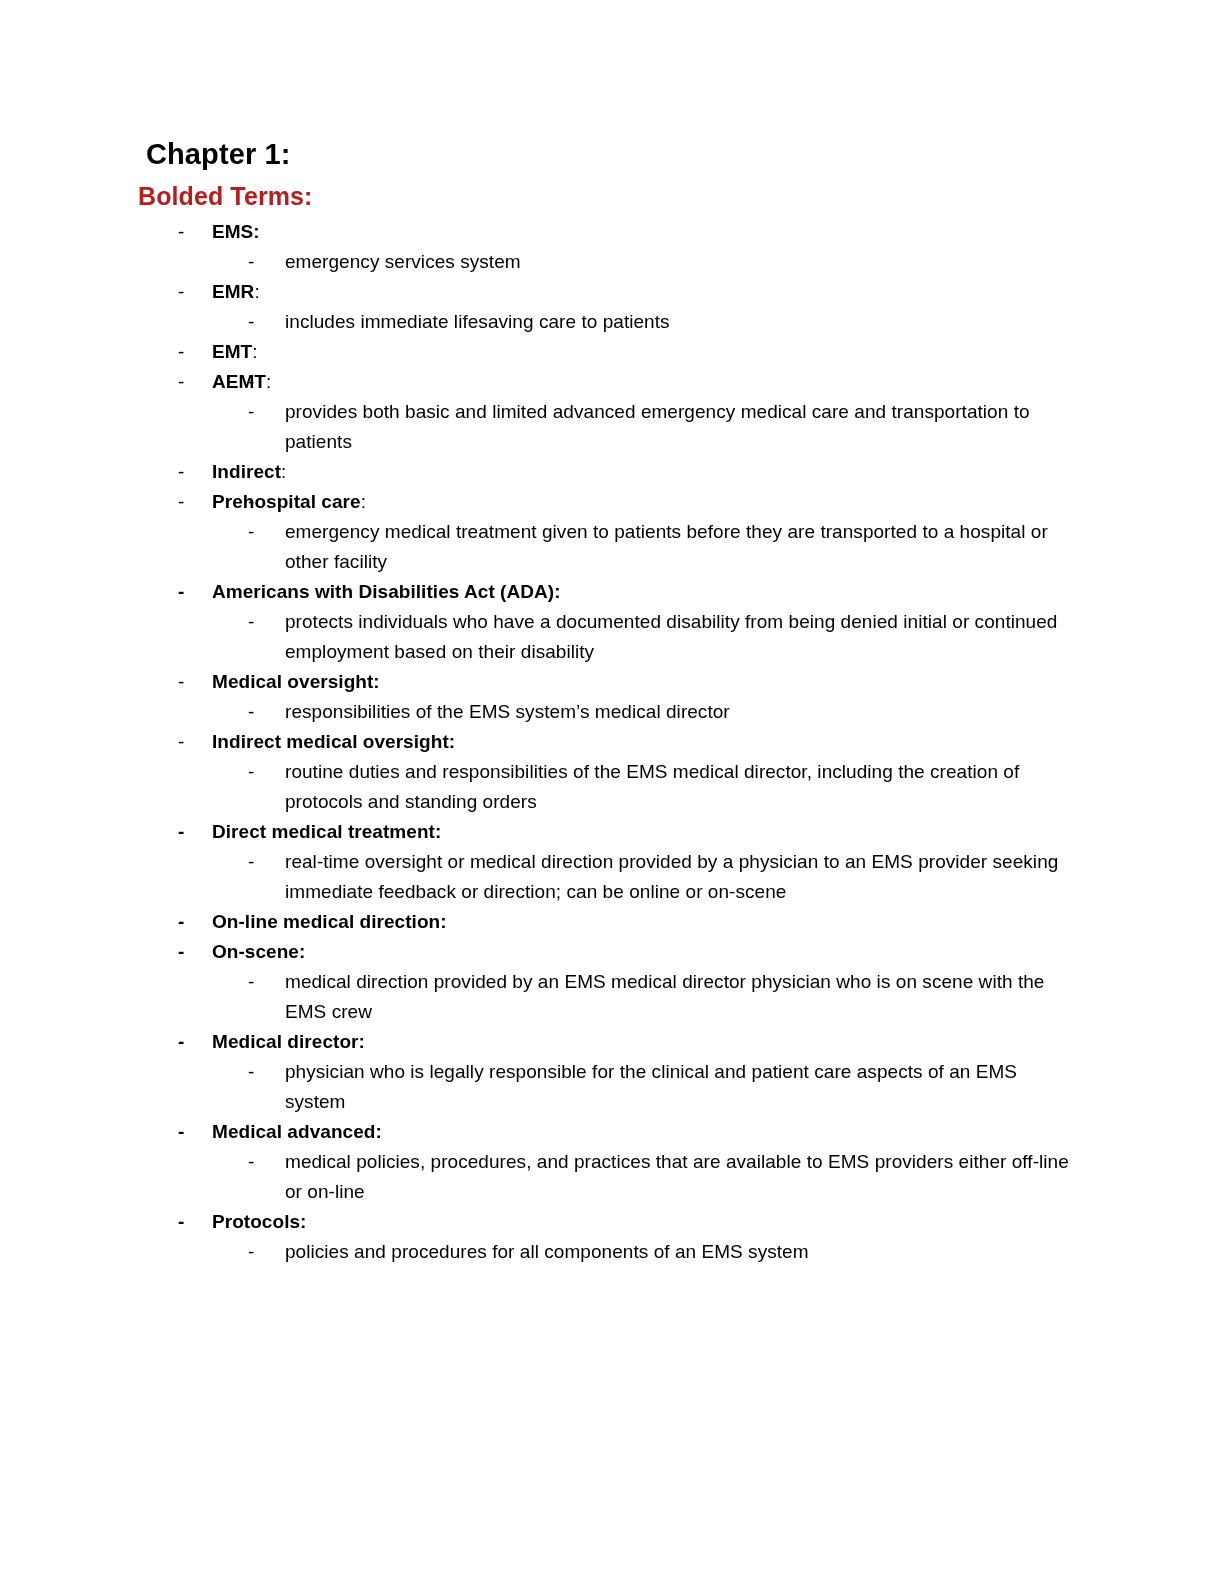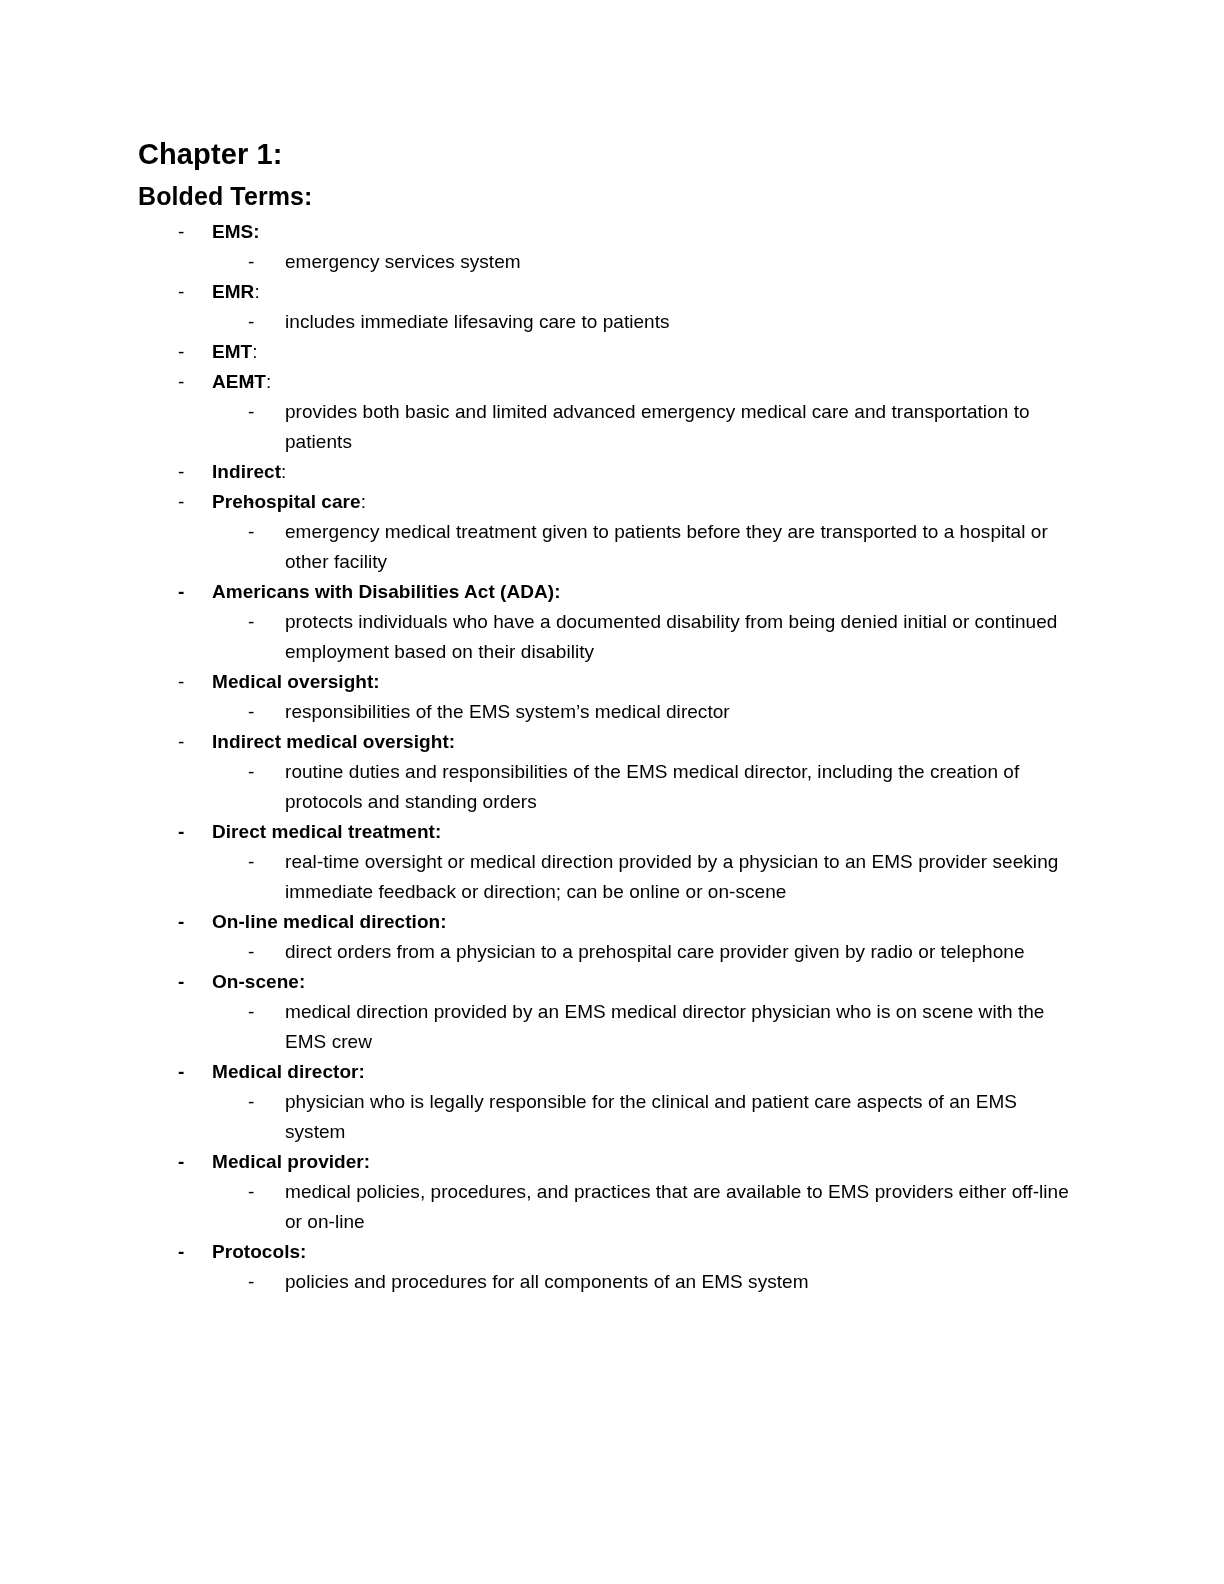--- a/index.html
+++ b/index.html
@@ -21,21 +21,21 @@
     height: 1584px;
     background: #ffffff;
     box-sizing: border-box;
     padding: 137px 150px 0 138px;
   }
   .doc-title {
     font-size: 29px;
     font-weight: bold;
     line-height: 34px;
     color: #000000;
-    margin: 0 0 10px 0;
+    margin: 0 0 10px 8px;
     letter-spacing: 0.1px;
   }
   .section-heading {
     font-size: 25px;
     font-weight: bold;
     line-height: 30px;
     margin: 0 0 6px 0;
     letter-spacing: 0.1px;
   }
   ul.outline {
@@ -101,21 +101,21 @@
     line-height: 30px;
   }
 </style>
 </head>
 <body>
 
 <div class="page">
 
   <h1 class="doc-title">Chapter 1:</h1>
 
-  <h2 class="section-heading" style="color: #000000;">Bolded Terms:</h2>
+  <h2 class="section-heading" style="color: #b91c1c;">Bolded Terms:</h2>
 
   <ul class="outline" id="terms-outline">
       <li class="term-item">
         <div class="term-line thin-dash"><span class="dash">-</span><span>EMS</span><span>:</span></div>
         <ul class="def-list">
           <li class="def-item">
             <div class="def-line"><span class="dash">-</span><span>emergency services system</span></div>
           </li>
         </ul>
       </li>
@@ -188,42 +188,42 @@
         <ul class="def-list">
           <li class="def-item">
             <div class="def-line"><span class="dash">-</span><span>real-time oversight or medical direction provided by a physician to an EMS provider seeking immediate feedback or direction; can be online or on-scene</span></div>
           </li>
         </ul>
       </li>
       <li class="term-item">
         <div class="term-line"><span class="dash">-</span><span>On-line medical direction</span><span>:</span></div>
         <ul class="def-list">
           <li class="def-item">
-            <div class="def-line"><span class="dash">-</span><span>direct orders from a physician to a prehospital care provider given by radio or telephone</span></div>
+            <div class="def-line"><span class="dash">-</span></div>
           </li>
         </ul>
       </li>
       <li class="term-item">
         <div class="term-line"><span class="dash">-</span><span>On-scene</span><span>:</span></div>
         <ul class="def-list">
           <li class="def-item">
             <div class="def-line"><span class="dash">-</span><span>medical direction provided by an EMS medical director physician who is on scene with the EMS crew</span></div>
           </li>
         </ul>
       </li>
       <li class="term-item">
         <div class="term-line"><span class="dash">-</span><span>Medical director</span><span>:</span></div>
         <ul class="def-list">
           <li class="def-item">
             <div class="def-line"><span class="dash">-</span><span>physician who is legally responsible for the clinical and patient care aspects of an EMS system</span></div>
           </li>
         </ul>
       </li>
       <li class="term-item">
-        <div class="term-line"><span class="dash">-</span><span>Medical provider</span><span>:</span></div>
+        <div class="term-line"><span class="dash">-</span><span>Medical advanced</span><span>:</span></div>
         <ul class="def-list">
           <li class="def-item">
             <div class="def-line"><span class="dash">-</span><span>medical policies, procedures, and practices that are available to EMS providers either off-line or on-line</span></div>
           </li>
         </ul>
       </li>
       <li class="term-item">
         <div class="term-line"><span class="dash">-</span><span>Protocols</span><span>:</span></div>
         <ul class="def-list">
           <li class="def-item">

